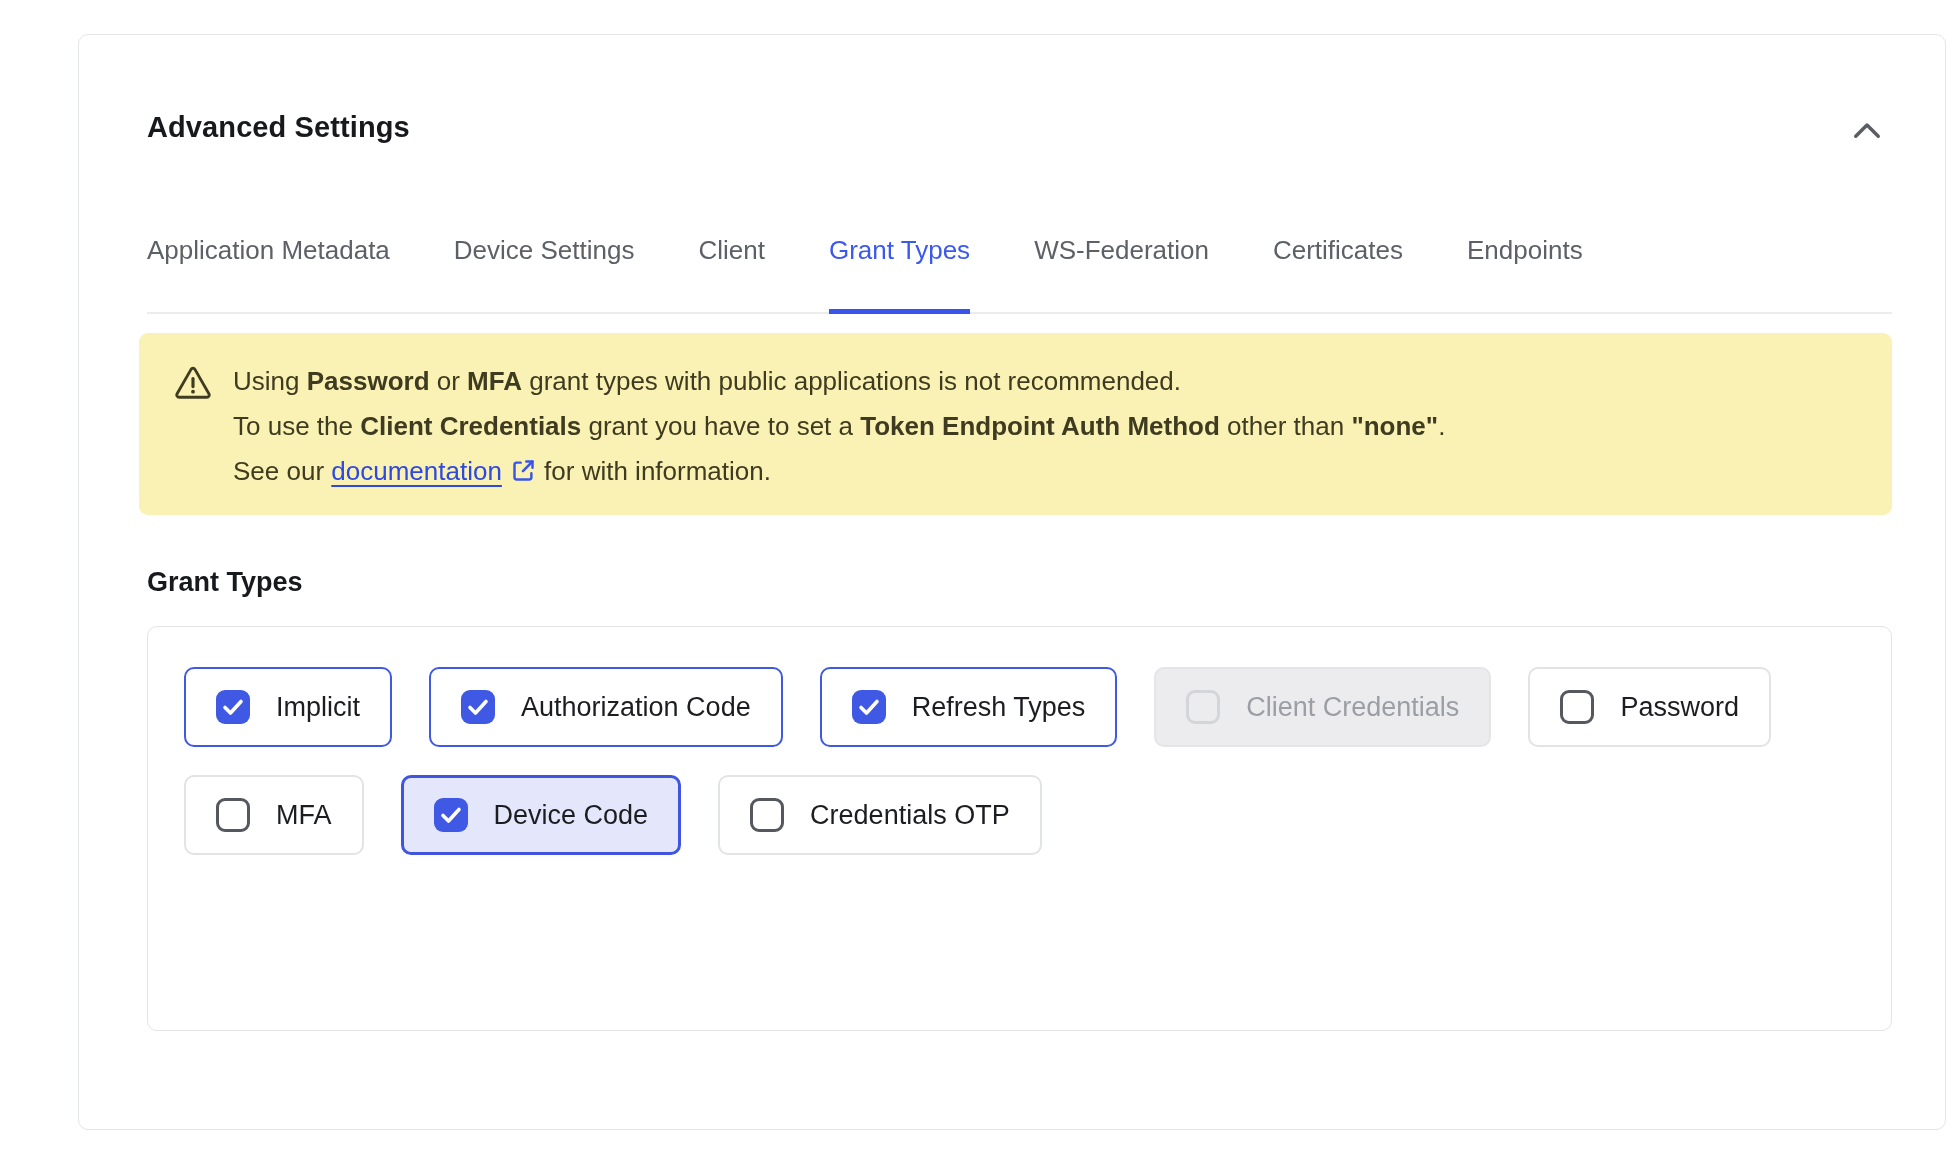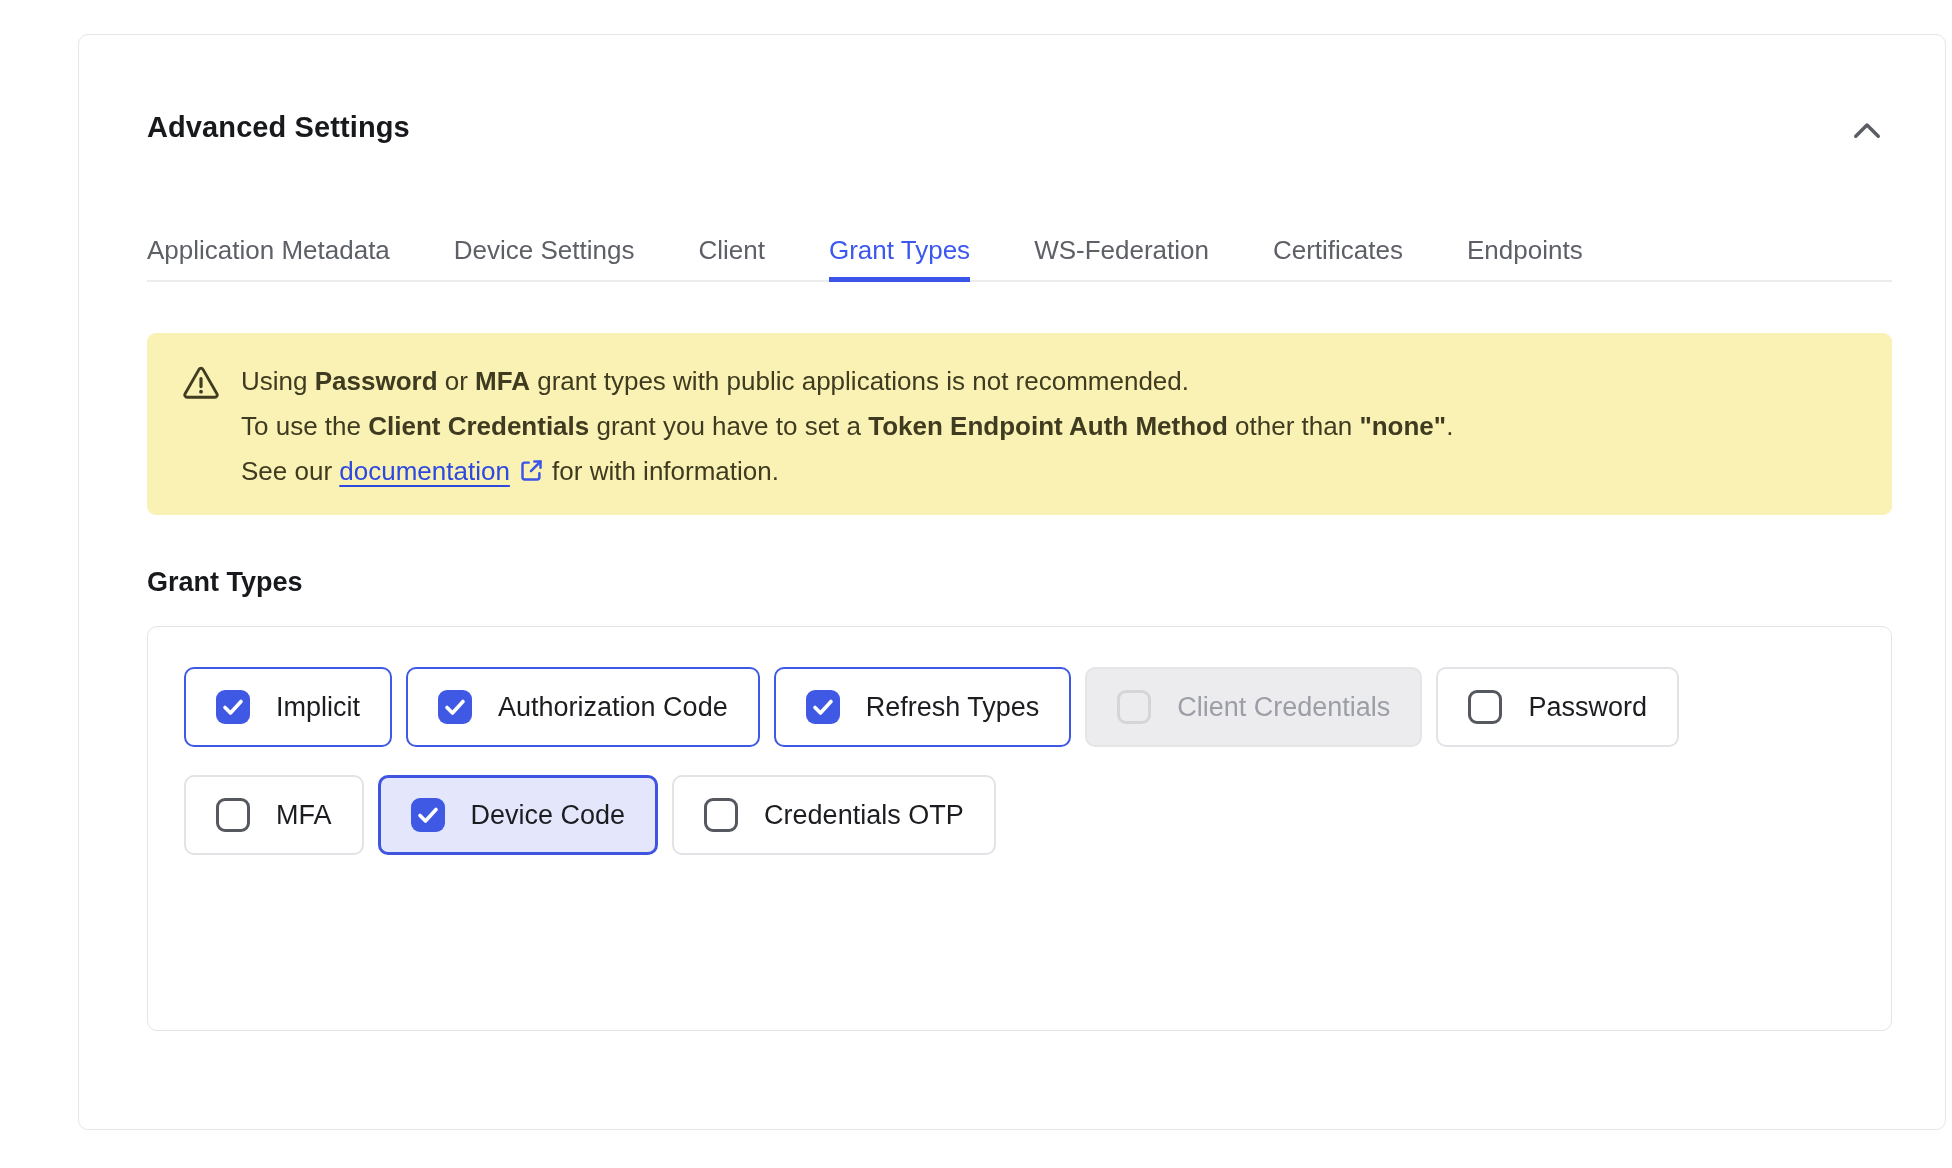--- a/index.html
+++ b/index.html
@@ -44,36 +44,36 @@
     position: absolute;
     left: 68px; right: 53px; top: 200px;
     display: flex;
     gap: 64px;
     border-bottom: 2px solid #ebecee;
   }
   .tab {
     position: relative;
     font-size: 26px;
     color: #5d6066;
-    padding-bottom: 14px;
+    padding-bottom: 46px;
     cursor: pointer;
     white-space: nowrap;
   }
   .tab.active { color: #3b58ef; }
   .tab.active::after {
     content: "";
     position: absolute;
     left: 0; right: 0; bottom: -2px;
     height: 5px;
     background: #3a54ea;
   }
   
   .banner {
     position: absolute;
-    left: 68px; right: 53px; top: 298px;
+    left: 60px; right: 53px; top: 298px;
     height: 182px;
     background: #faf1b4;
     border-radius: 9px;
     display: flex;
     align-items: flex-start;
     padding: 26px 30px 0 36px;
     color: #3e3b20;
   }
   .banner-icon { flex: 0 0 auto; margin-top: 7px; }
   .banner-text { margin-left: 22px; }
@@ -103,21 +103,21 @@
     color: #17191c;
   }
   .panel {
     position: absolute;
     left: 68px; right: 53px; top: 591px; bottom: 98px;
     border: 1px solid #e2e4e8;
     border-radius: 10px;
     background: #ffffff;
     padding: 40px 0 0 36px;
   }
-  .chip-row { display: flex; gap: 14px; margin-bottom: 28px; }
+  .chip-row { display: flex; gap: 37px; margin-bottom: 28px; }
   .chip {
     height: 80px;
     display: inline-flex;
     align-items: center;
     gap: 26px;
     padding: 0 30px;
     border-radius: 10px;
     background: #ffffff;
     border: 2px solid #e1e3e7;
     font-size: 27px;

